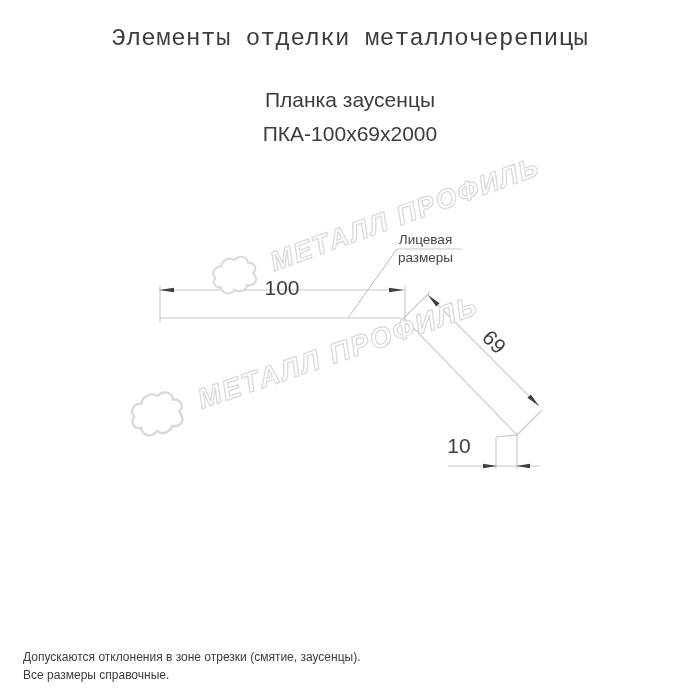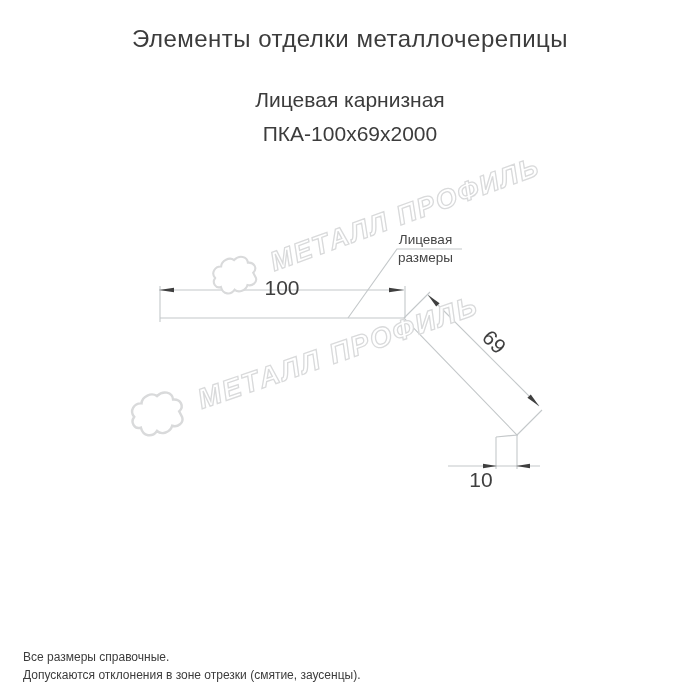--- a/index.html
+++ b/index.html
@@ -6,35 +6,35 @@
   body{
     width:700px;height:700px;position:relative;overflow:hidden;
     background:#ffffff;
     font-family:"Liberation Sans", sans-serif;
     color:#3d3d3d;
   }
   .abs{position:absolute;}
   
   .title{
     left:0;right:0;top:25px;text-align:center;
-    font-size:24px;letter-spacing:.5px;color:#3c3c3c;z-index:5;
+    font-size:24px;letter-spacing:.5px;color:#3c3c3c;z-index:5;font-family:Liberation Mono, monospace;
   }
   .subtitle{
     left:0;right:0;text-align:center;font-size:21px;color:#3c3c3c;z-index:5;
   }
   .subtitle.name{top:88px;}
   .subtitle.code{top:122px;}
   
   svg.drawing{left:0;top:0;z-index:2;}
   .dim-label{
     font-size:21px;color:#3f3f3f;z-index:4;text-align:center;
   }
   .dim-100{left:261px;top:265px;width:42px;margin-top:11px;}
   .dim-69{left:476px;top:330px;width:36px;transform:rotate(45deg);transform-origin:center center;}
-  .dim-10{left:442px;top:468px;width:34px;margin-left:22px;}
+  .dim-10{left:442px;top:434px;width:34px;}
   .face-label{
     left:398px;top:231px;font-size:13.5px;line-height:18px;color:#454545;z-index:4;text-align:center;
   }
   
   .watermark{
     display:flex;align-items:center;gap:9px;z-index:3;pointer-events:none;
   }
   .wm1{left:210px;top:263px;transform:rotate(-20deg);transform-origin:left center;}
   .wm2{left:128px;top:399px;transform:rotate(-19deg);transform-origin:left center;}
   .wm-text{
@@ -46,21 +46,21 @@
   .wm2 .wm-text{font-size:28px;}
   
   .footer{
     left:23px;top:648px;font-size:12px;line-height:18px;color:#3c3c3c;z-index:5;
   }
 </style>
 </head>
 <body>
 
 <div class="abs title">Элементы отделки металлочерепицы</div>
-<div class="abs subtitle name">Лицевая карнизная</div>
+<div class="abs subtitle name">Планка заусенцы</div>
 <div class="abs subtitle code">ПКА-100х69х2000</div>
 
 <svg class="abs drawing" width="700" height="700" viewBox="0 0 700 700">
   <g stroke="#c4c8ca" stroke-width="1.1" fill="none">
 
     <path d="M160 318 L404 318 L517 435 L496 437"></path>
 
     <path d="M160 286 L160 322"></path>
     <path d="M405 286 L405 318"></path>
     <path d="M159 290 L404 290"></path>
@@ -102,15 +102,15 @@
 </div>
 
 <div class="abs watermark wm2">
   <svg width="66" height="52" viewBox="0 0 70 54">
     <path fill="#ffffff" stroke="#d9dadb" stroke-width="2.6" d="M12 34 C5 34 3 25 9 21 C6 13 14 7 21 10 C24 3 35 2 39 8 C47 4 56 9 54 17 C62 19 63 28 56 31 L57 38 C57 44 49 47 44 43 C40 49 30 49 27 43 C20 48 11 44 12 34 Z"></path>
   </svg>
   <span class="wm-text">МЕТАЛЛ ПРОФИЛЬ</span>
 </div>
 
 <div class="abs footer">
+  <div>Допускаются отклонения в зоне отрезки (смятие, заусенцы).</div>
   <div>Все размеры справочные.</div>
-  <div>Допускаются отклонения в зоне отрезки (смятие, заусенцы).</div>
 </div>
 
 </body></html>

